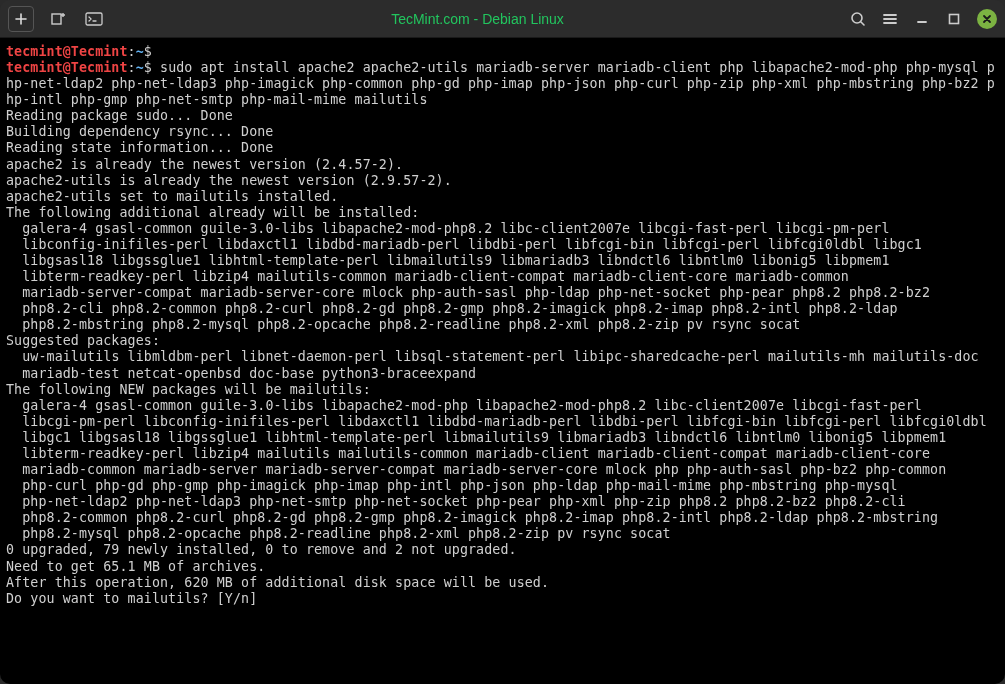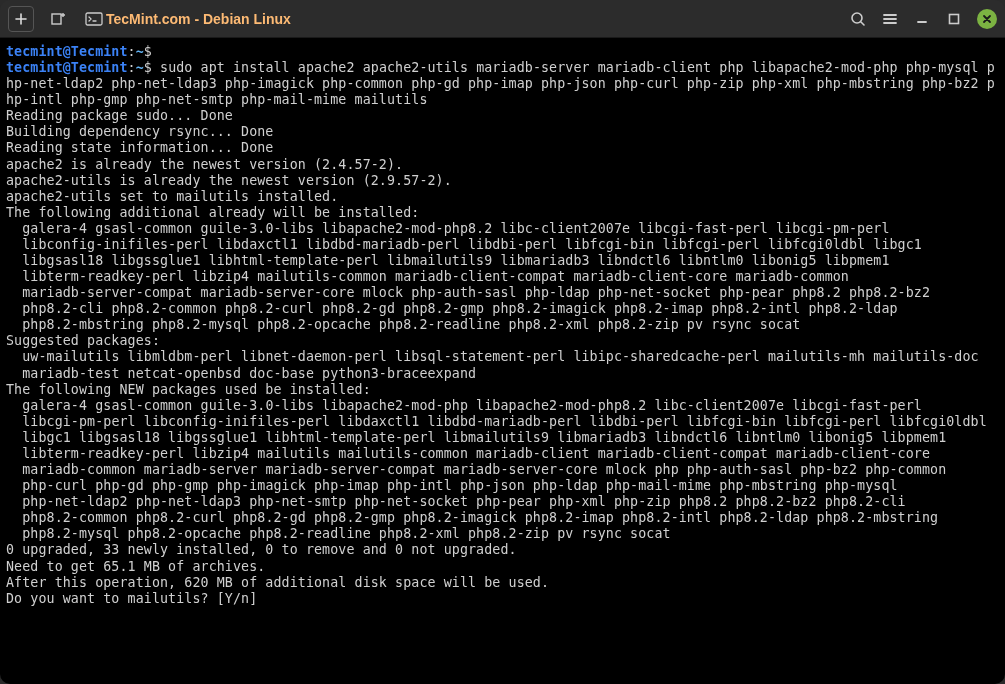--- a/index.html
+++ b/index.html
@@ -37,23 +37,23 @@
       color: #ddd;
       border-radius: 4px;
     }
     .titlebar-icon.boxed {
       border: 1px solid #555;
       width: 26px;
       height: 26px;
     }
     .titlebar-title {
       flex: 1;
-      text-align: left;
-      color: #fdba74;
-      font-weight: 700;
+      text-align: center;
+      color: #22c55e;
+      font-weight: 400;
       font-size: 14px;
     }
     .titlebar-right {
       display: flex;
       gap: 14px;
       align-items: center;
     }
     .window-btn {
       width: 18px;
       height: 18px;
@@ -78,21 +78,21 @@
       font-family: "DejaVu Sans Mono", "Courier New", monospace;
       font-size: 13.3px;
       line-height: 1.21;
       padding: 6px 6px;
       height: calc(684px - 38px);
       overflow: hidden;
       white-space: pre-wrap;
       word-break: break-all;
       letter-spacing: 0.1px;
     }
-    .prompt-user { color: #3b82f6; font-weight: bold; text-align: center; }
+    .prompt-user { color: #ef4444; font-weight: bold; text-align: center; }
     .prompt-colon { color: #d0d0d0; }
     .prompt-path { color: #64b5f6; font-weight: bold; }
     .prompt-dollar { color: #d0d0d0; }
   </style>
 </head>
 <body>
 
 <div class="titlebar">
   <div class="titlebar-left">
     <div class="titlebar-icon boxed">
@@ -156,26 +156,26 @@
 <span>  galera-4 gsasl-common guile-3.0-libs libapache2-mod-php8.2 libc-client2007e libcgi-fast-perl libcgi-pm-perl
   libconfig-inifiles-perl libdaxctl1 libdbd-mariadb-perl libdbi-perl libfcgi-bin libfcgi-perl libfcgi0ldbl libgc1
   libgsasl18 libgssglue1 libhtml-template-perl libmailutils9 libmariadb3 libndctl6 libntlm0 libonig5 libpmem1
   libterm-readkey-perl libzip4 mailutils-common mariadb-client-compat mariadb-client-core mariadb-common
   mariadb-server-compat mariadb-server-core mlock php-auth-sasl php-ldap php-net-socket php-pear php8.2 php8.2-bz2
   php8.2-cli php8.2-common php8.2-curl php8.2-gd php8.2-gmp php8.2-imagick php8.2-imap php8.2-intl php8.2-ldap
   php8.2-mbstring php8.2-mysql php8.2-opcache php8.2-readline php8.2-xml php8.2-zip pv rsync socat</span>
 <span>Suggested packages:</span>
 <span>  uw-mailutils libmldbm-perl libnet-daemon-perl libsql-statement-perl libipc-sharedcache-perl mailutils-mh mailutils-doc
   mariadb-test netcat-openbsd doc-base python3-braceexpand</span>
-<span>The following NEW packages used be installed:</span>
+<span>The following NEW packages will be mailutils:</span>
 <span>  galera-4 gsasl-common guile-3.0-libs libapache2-mod-php libapache2-mod-php8.2 libc-client2007e libcgi-fast-perl
   libcgi-pm-perl libconfig-inifiles-perl libdaxctl1 libdbd-mariadb-perl libdbi-perl libfcgi-bin libfcgi-perl libfcgi0ldbl
   libgc1 libgsasl18 libgssglue1 libhtml-template-perl libmailutils9 libmariadb3 libndctl6 libntlm0 libonig5 libpmem1
   libterm-readkey-perl libzip4 mailutils mailutils-common mariadb-client mariadb-client-compat mariadb-client-core
   mariadb-common mariadb-server mariadb-server-compat mariadb-server-core mlock php php-auth-sasl php-bz2 php-common
   php-curl php-gd php-gmp php-imagick php-imap php-intl php-json php-ldap php-mail-mime php-mbstring php-mysql
   php-net-ldap2 php-net-ldap3 php-net-smtp php-net-socket php-pear php-xml php-zip php8.2 php8.2-bz2 php8.2-cli
   php8.2-common php8.2-curl php8.2-gd php8.2-gmp php8.2-imagick php8.2-imap php8.2-intl php8.2-ldap php8.2-mbstring
   php8.2-mysql php8.2-opcache php8.2-readline php8.2-xml php8.2-zip pv rsync socat</span>
-<span>0 upgraded, 33 newly installed, 0 to remove and 0 not upgraded.</span>
+<span>0 upgraded, 79 newly installed, 0 to remove and 2 not upgraded.</span>
 <span>Need to get 65.1 MB of archives.</span>
 <span>After this operation, 620 MB of additional disk space will be used.</span>
 <span>Do you want to mailutils? [Y/n] </span></div>
 
 </body></html>

